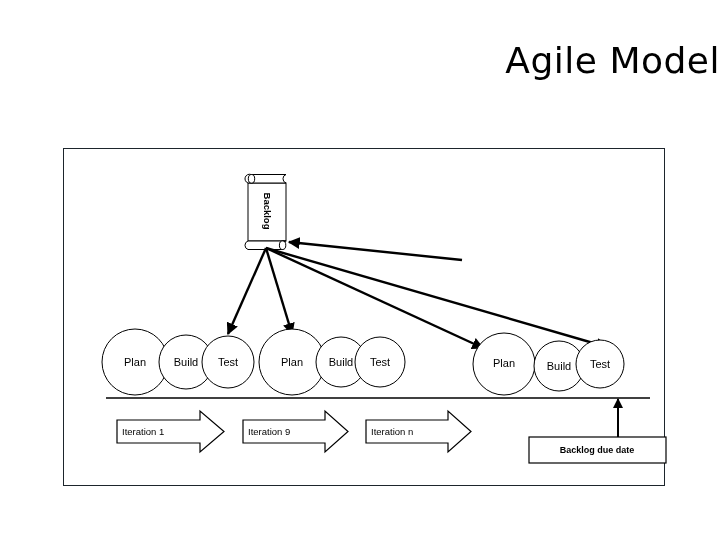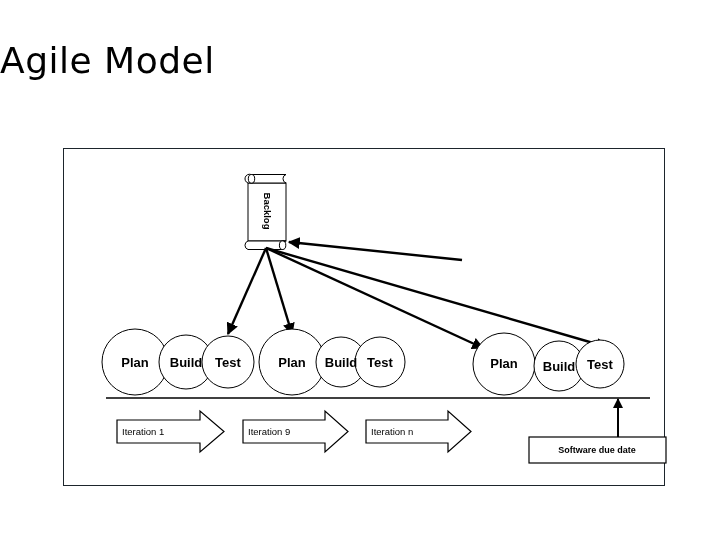--- a/index.html
+++ b/index.html
@@ -13,21 +13,21 @@
     height: 540px;
     background: #ffffff;
     overflow: hidden;
     font-family: "Liberation Sans", sans-serif;
   }
   #slide-title {
     position: absolute;
     left: 0;
     top: 40px;
     width: 720px;
-    text-align: left;
+    text-align: right;
     font-family: "DejaVu Sans", sans-serif;
     font-size: 36px;
     font-weight: 400;
     color: #000000;
     letter-spacing: 0.5px;
   }
   #diagram-frame {
     position: absolute;
     left: 63px;
     top: 148px;
@@ -42,22 +42,22 @@
     left: 0;
     top: 0;
     width: 720px;
     height: 540px;
     pointer-events: none;
   }
   .node-label {
     position: absolute;
     color: #000000;
     font-family: "Liberation Sans", sans-serif;
-    font-size: 13px;
-    font-weight: 700;
+    font-size: 11px;
+    font-weight: 400;
     white-space: nowrap;
     text-align: center;
   }
   .circle-label {
     transform: translate(-50%, -50%);
   }
   .banner-label {
     font-size: 9.5px;
     font-weight: 400;
     transform: translate(0, -50%);
@@ -172,15 +172,15 @@
   <div class="node-label circle-label" style="left:380px; top:362px;">Test</div>
 
   <div class="node-label circle-label" style="left:504px; top:363px;">Plan</div>
   <div class="node-label circle-label" style="left:559px; top:366px;">Build</div>
   <div class="node-label circle-label" style="left:600px; top:364px;">Test</div>
 
   <div class="node-label banner-label" style="left:122px; top:431px;">Iteration 1</div>
   <div class="node-label banner-label" style="left:248px; top:431px;">Iteration 9</div>
   <div class="node-label banner-label" style="left:371px; top:431px;">Iteration n</div>
 
-  <div id="due-date-label">Software due date</div>
+  <div id="due-date-label">Backlog due date</div>
 
 </div>
 
 </body></html>

